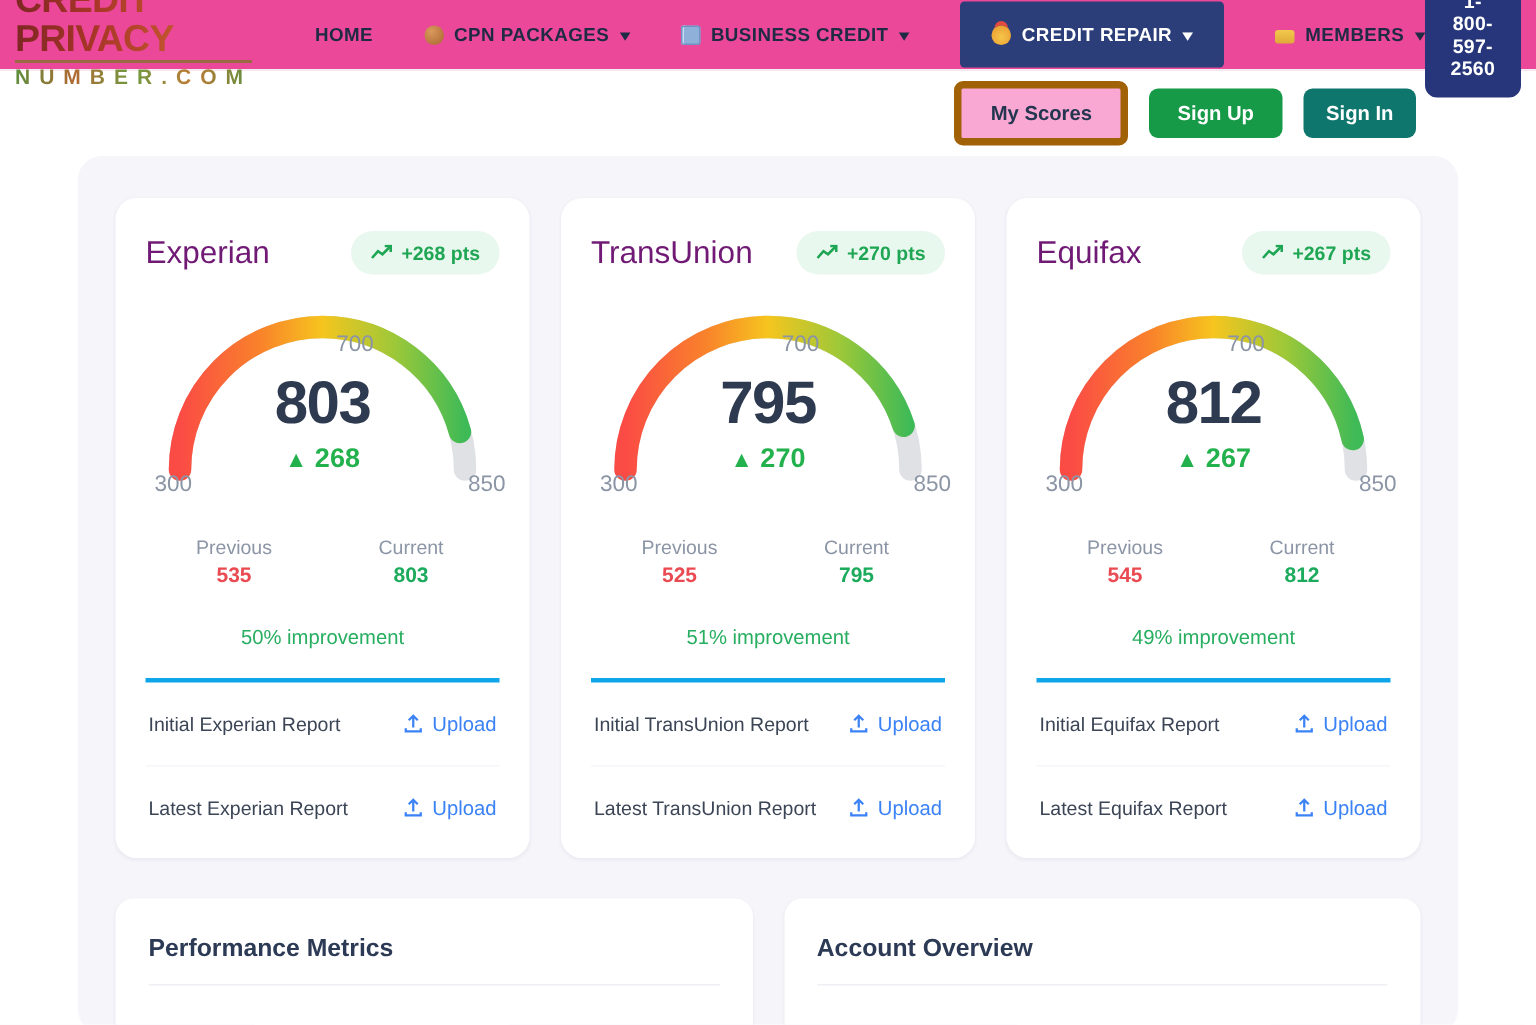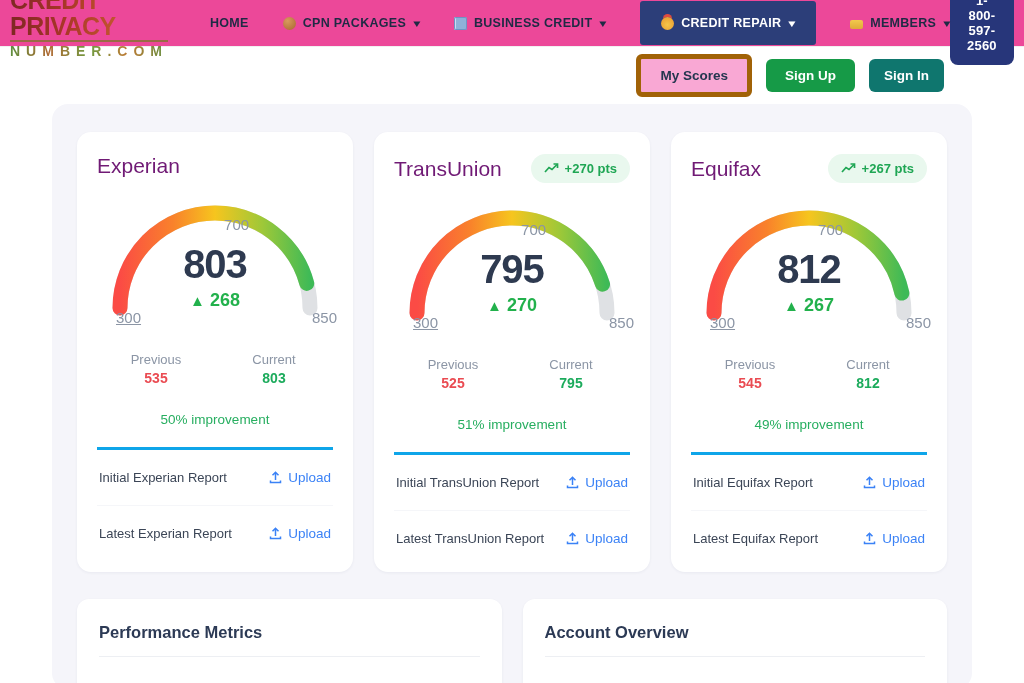--- a/index.html
+++ b/index.html
@@ -55,21 +55,21 @@
 
   .gauge-wrap { position:relative; width:228px; margin:16px auto 0; height:134px; }
   .gauge-svg { width:228px; height:124px; display:block; }
   .gauge-bg, .gauge-fg { fill:none; stroke-width:15; stroke-linecap:round; }
   .gauge-bg { stroke:#dfe1e4; }
   .gauge-overlay { position:absolute; left:0; right:0; top:50px; text-align:center; }
   .score-num { font-size:40px; font-weight:800; color:#2e3a50; letter-spacing:-1px; line-height:1; }
   .score-delta { margin-top:6px; font-size:18px; font-weight:600; color:#22b14c; }
   .score-delta .tri { font-size:15px; margin-right:5px; }
   .g-min,.g-max { position:absolute; bottom:2px; font-size:15px; color:#8b95a5; }
-  .g-min { left:15px;text-decoration:underline; } .g-max { right:-8px; }
+  .g-min { left:2px; } .g-max { right:-8px; }
   .g-mid { position:absolute; top:22px; left:54%; font-size:15px; color:#8b95a5; }
 
   .pc-row { display:flex; margin-top:24px; }
   .pc-col { flex:1; text-align:center; }
   .pc-label { font-size:13px; color:#8b95a5; }
   .pc-val { font-size:14px; font-weight:700; margin-top:3px; }
   .pc-val.prev { color:#ea4b52; } .pc-val.curr { color:#1cab5c; }
 
   .improve { text-align:center; font-size:13.5px; color:#27ae60; margin-top:26px;
     padding-bottom:20px; border-bottom:3px solid #0ea5e9; }
@@ -141,20 +141,27 @@
   <button class="btn btn-green">Sign Up</button>
   <button class="btn btn-blue">Sign In</button>
 </div>
 
 <div class="content">
   <div class="cards-row">
 
     <div class="score-card">
       <div class="card-head">
         <div class="bureau">Experian</div>
+        <div class="badge">
+          <svg class="mini" width="15" height="11" viewBox="0 0 15 11">
+              <polyline points="1,9 5,4.5 8,6.5 13,1.5" fill="none" stroke="#1fa654" stroke-width="1.7"></polyline>
+              <polyline points="9.5,1 13.5,1 13.5,5" fill="none" stroke="#1fa654" stroke-width="1.7"></polyline>
+            </svg>
+          <span>+268 pts</span>
+        </div>
       </div>
       <div class="gauge-wrap">
         <svg class="gauge-svg" viewBox="0 0 228 124">
           <path class="gauge-bg" d="M 19 114 A 95 95 0 0 1 209 114"></path>
           <path class="gauge-fg" stroke="url(#gaugeGrad)" d="M 19 114 A 95 95 0 0 1 209 114" style="stroke-dasharray: 272.986, 298.493;"></path>
         </svg>
         <span class="g-mid">700</span>
         <div class="gauge-overlay">
           <div class="score-num">803</div>
           <div class="score-delta"><span class="tri">▲</span><span>268</span></div>

